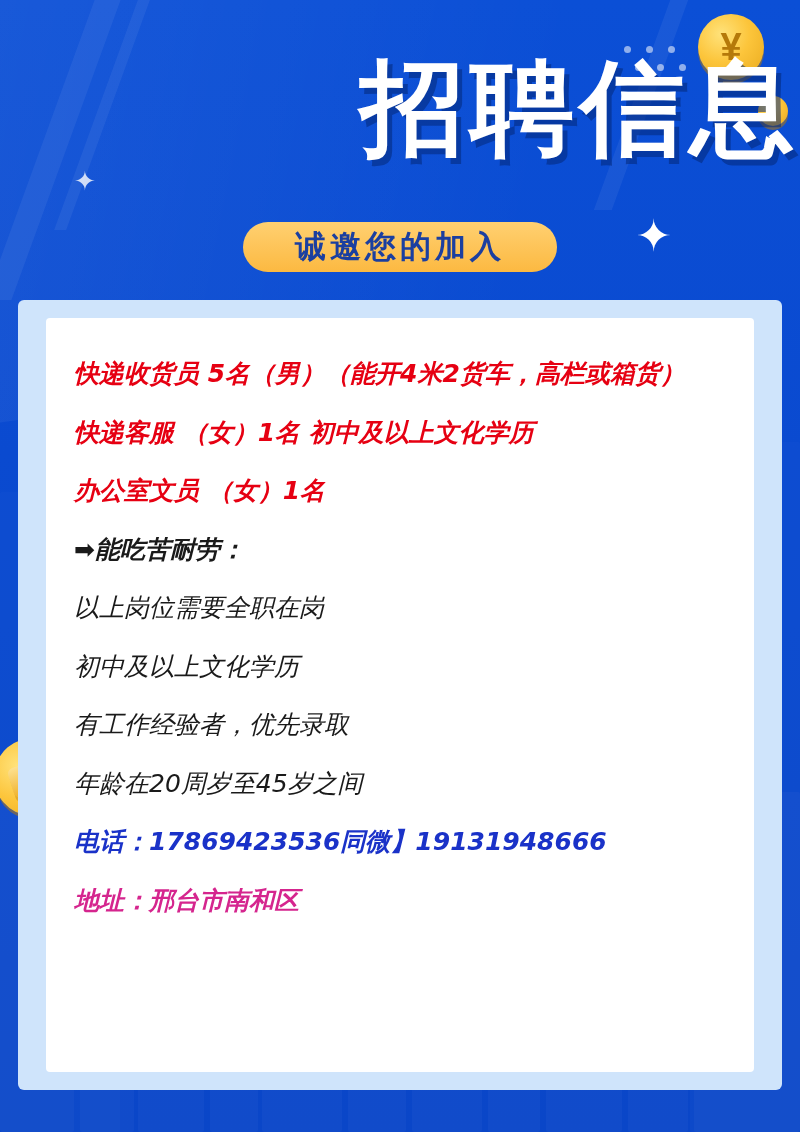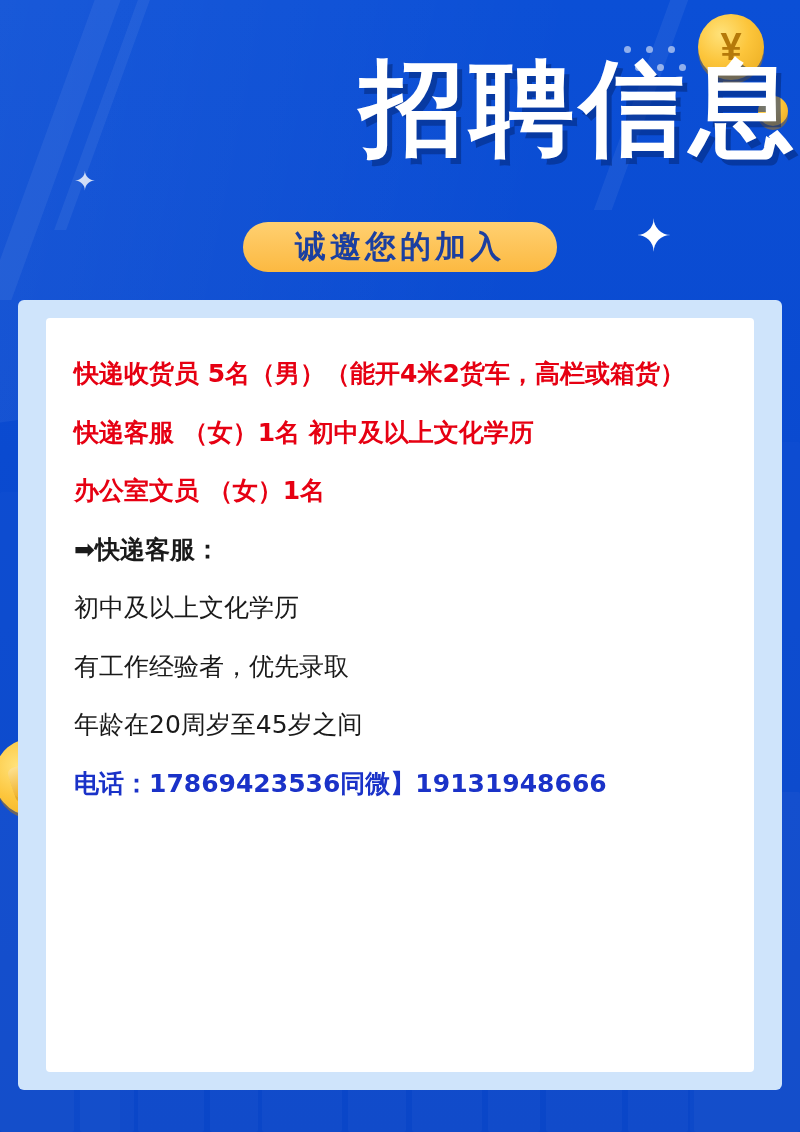--- a/index.html
+++ b/index.html
@@ -153,20 +153,21 @@
     border-radius: 4px;
     box-sizing: border-box;
     padding: 40px 28px 20px 28px;
   }
   .line {
     font-size: 25px;
     line-height: 1.3;
     margin: 0 0 26px 0;
     font-family: "DejaVu Sans", "Liberation Sans", sans-serif;
     white-space: nowrap;
+    font-style: italic;
   }
   .red { color: #e60012; font-weight: bold; }
   .dark { color: #1a1a1a; }
   .blue { color: #1a32c8; font-weight: bold; }
   .pink { color: #d5258e; font-weight: bold; }
   .arrowline { color: #1a1a1a; font-weight: bold; }
 </style>
 </head>
 <body>
 
@@ -214,20 +215,22 @@
   <div class="headline">招聘信息</div>
 
   <div class="subpill">诚邀您的加入</div>
 
   <div class="card-outer"></div>
 
   <div class="card">
     <p class="line red">快递收货员  5名（男）（能开4米2货车，高栏或箱货）</p>
     <p class="line red">快递客服  （女）1名       初中及以上文化学历</p>
     <p class="line red">办公室文员  （女）1名</p>
-    <p class="line arrowline">➡快递客服：</p>
+    <p class="line arrowline">➡能吃苦耐劳：</p>
+    <p class="line dark">以上岗位需要全职在岗</p>
     <p class="line dark">初中及以上文化学历</p>
     <p class="line dark">有工作经验者，优先录取</p>
     <p class="line dark">年龄在20周岁至45岁之间</p>
     <p class="line blue">电话：17869423536同微】19131948666</p>
+    <p class="line pink">地址：邢台市南和区</p>
   </div>
 
 </div>
 
 </body></html>

